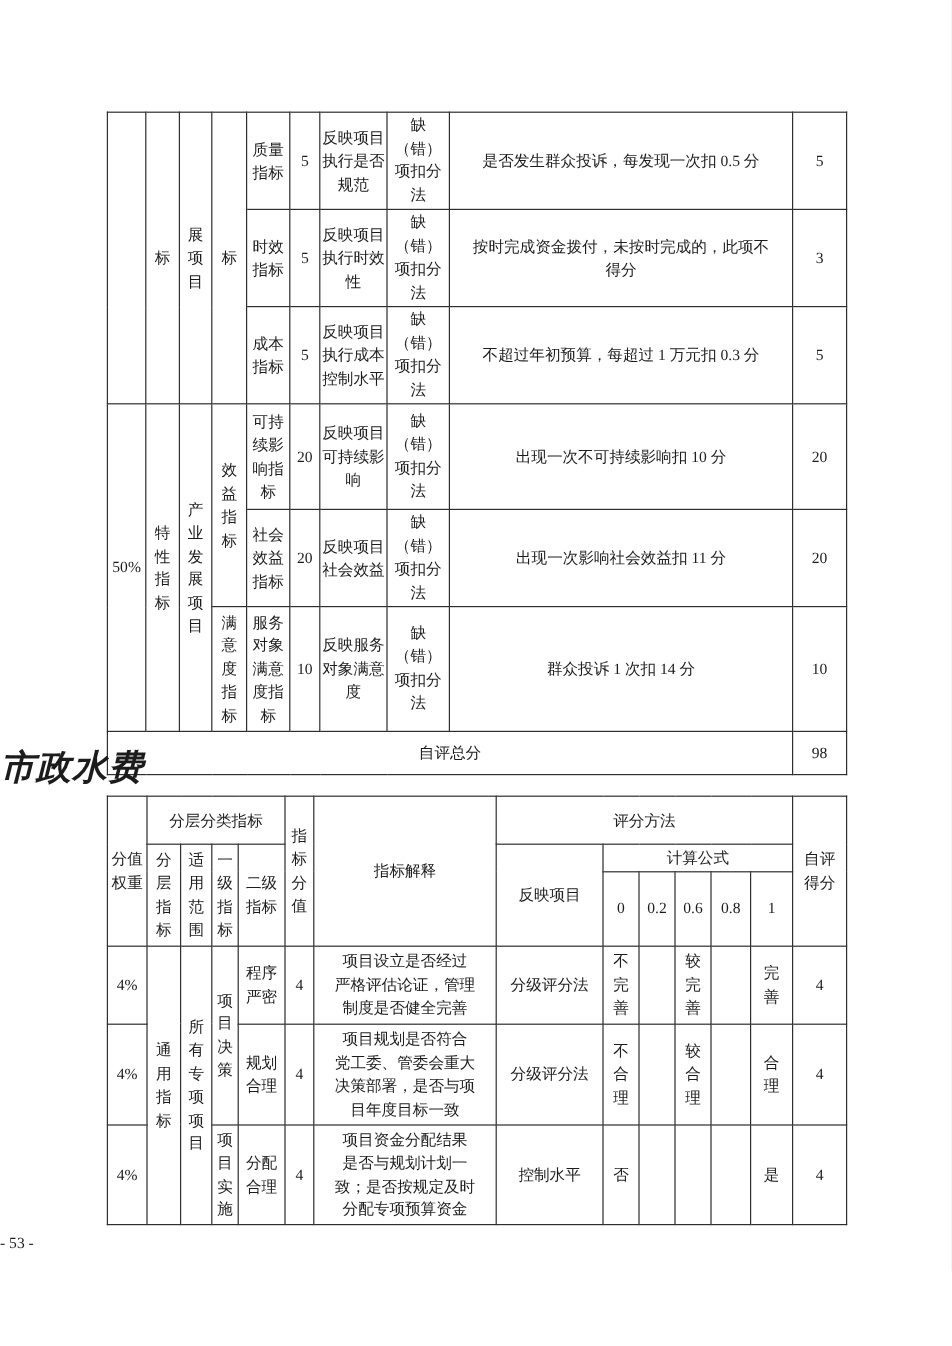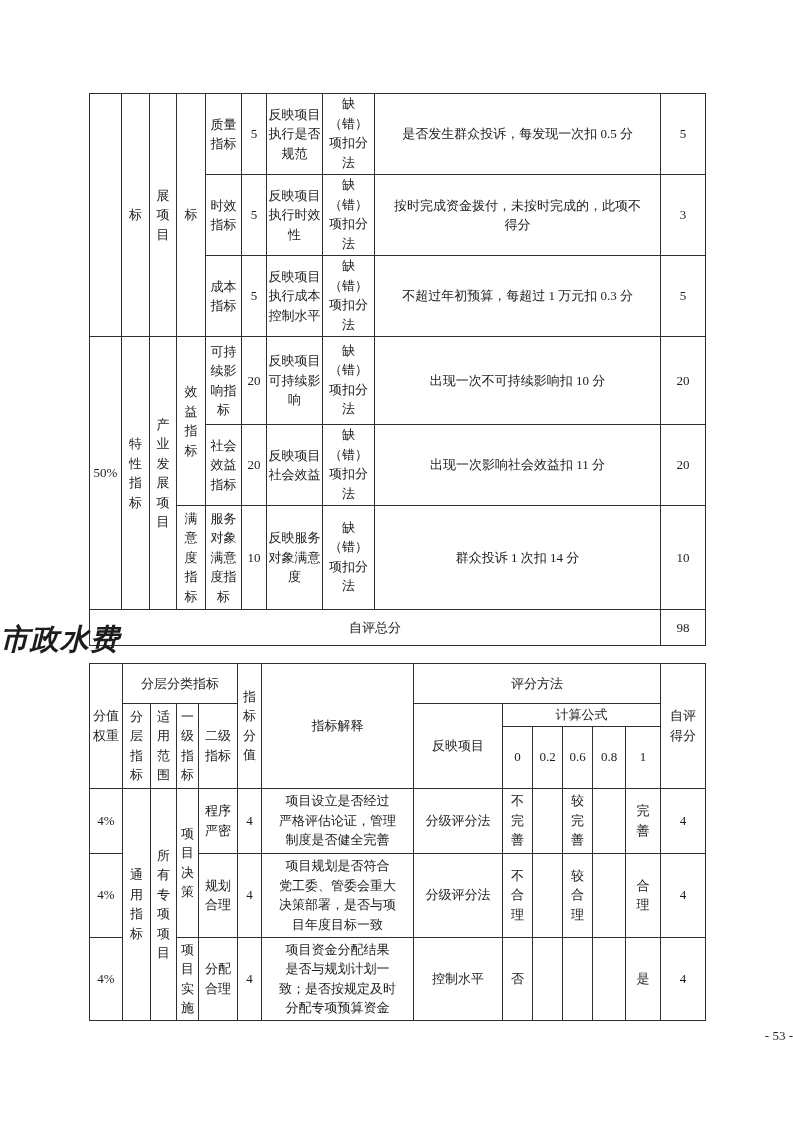--- a/index.html
+++ b/index.html
@@ -31,21 +31,21 @@
   tr.h39  td{height:37px;margin-left:28px;}  tr.h20 td{height:18px;} tr.h61 td{height:59px;}
   tr.h64  td{height:62px;}  tr.h83 td{height:81px;} tr.h82 td{height:80px;}
   .doc-title {
     position:absolute; left:0; right:0; top:620px;
     text-align:left; font-size:29px; font-weight:bold;
     letter-spacing:1px;
     font-style:italic;
   }
   .page-footer {
     position:absolute; left:0; right:0; top:1028px;
-    text-align:right; font-size:13px;
+    text-align:left; font-size:13px;
   }
 </style>
 </head>
 <body>
 
 <div class="page">
 
   <table class="t t1">
     <colgroup>
       <col style="width:32px">

